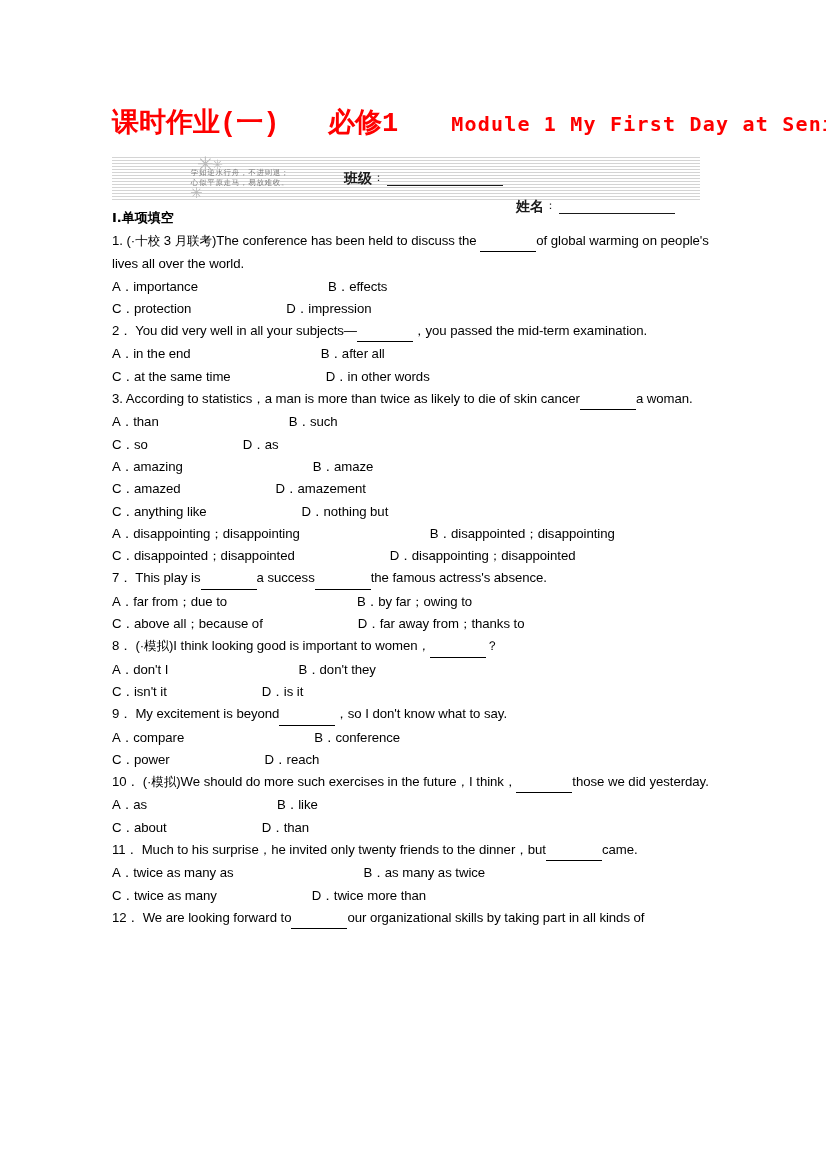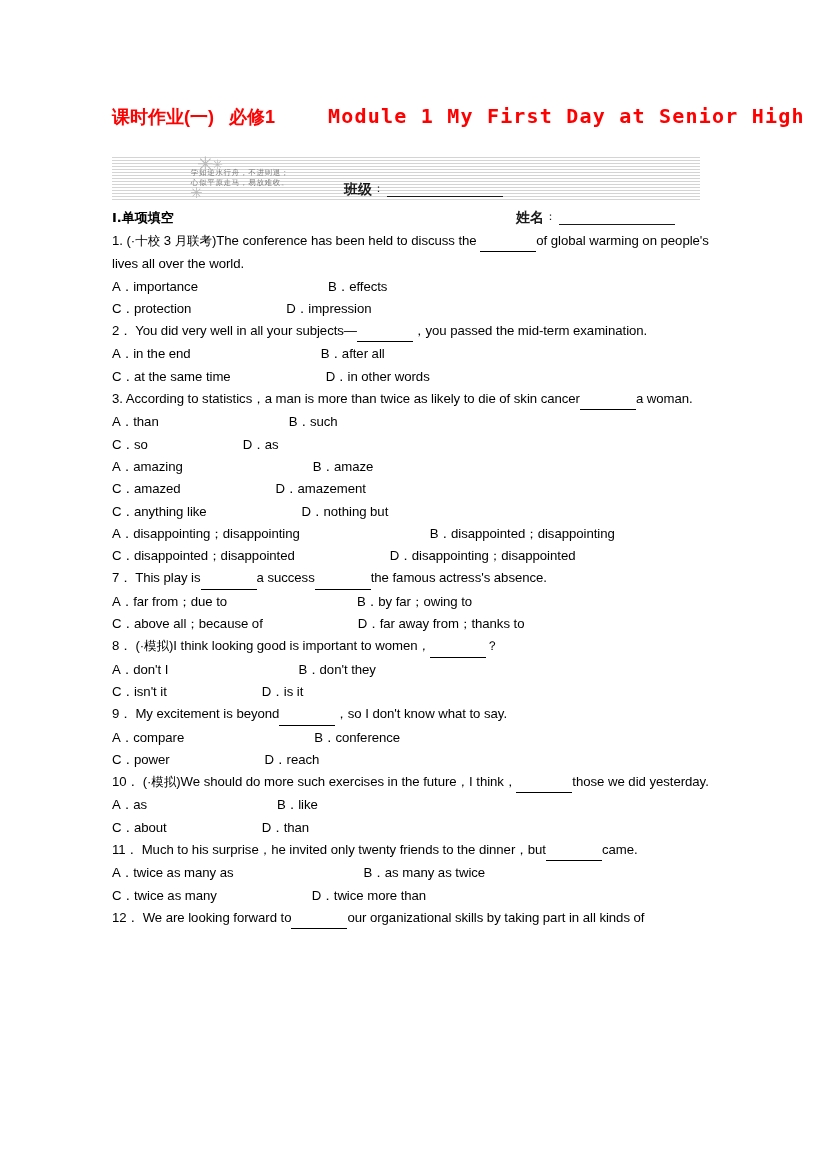--- a/index.html
+++ b/index.html
@@ -26,23 +26,23 @@
 
   
   .title-row {
     position: absolute;
     left: 112px;
     top: 104px;
     width: 600px;
     white-space: nowrap;
   }
   .title-cn {
-    font-family: Liberation Sans, sans-serif;
-    font-weight: bold;
-    font-size: 18px;
+    font-family: Liberation Mono, monospace;
+    font-weight: bold;
+    font-size: 27px;
     color: #fe0000;
     letter-spacing: 0px;
   }
   .title-mod {
     font-family: "DejaVu Sans Mono", monospace;
     font-weight: bold;
     font-size: 20px;
     color: #fe0000;
     letter-spacing: 1.2px;
   }
@@ -84,21 +84,21 @@
     font-size: 7.5px;
     line-height: 10px;
     color: #7d7d7d;
     letter-spacing: 0.7px;
     white-space: nowrap;
   }
   .motto div { white-space: nowrap; text-align: center; }
 
   .field-group {
     position: absolute;
-    top: 24px;
+    top: 13px;
     display: flex;
     align-items: flex-end;
     white-space: nowrap;
     justify-content: space-between;
   }
   .field-group.class-field  { left: 232px; }
   .field-group.name-field   { left: 404px; margin-top: 28px; }
   .field-label {
     font-family: "DejaVu Sans", sans-serif;
     font-weight: bold;

